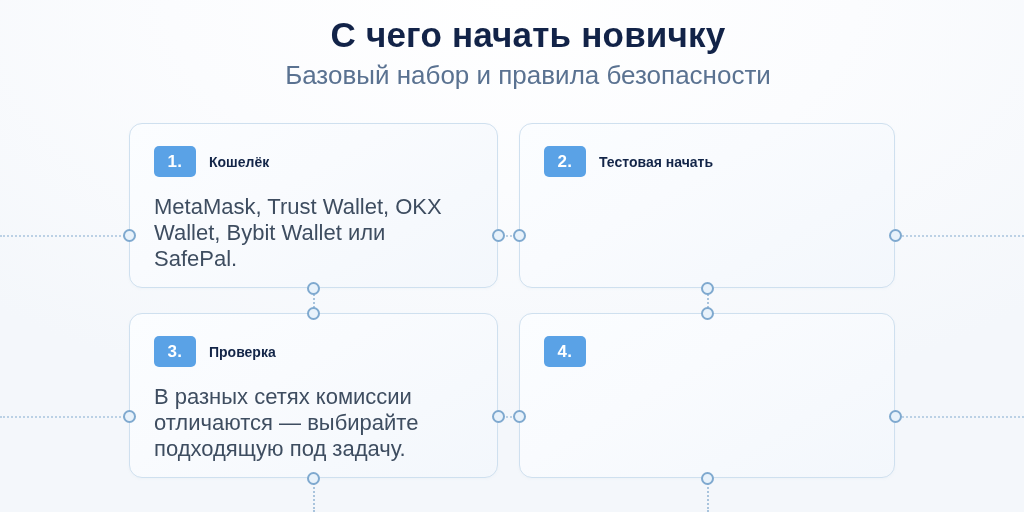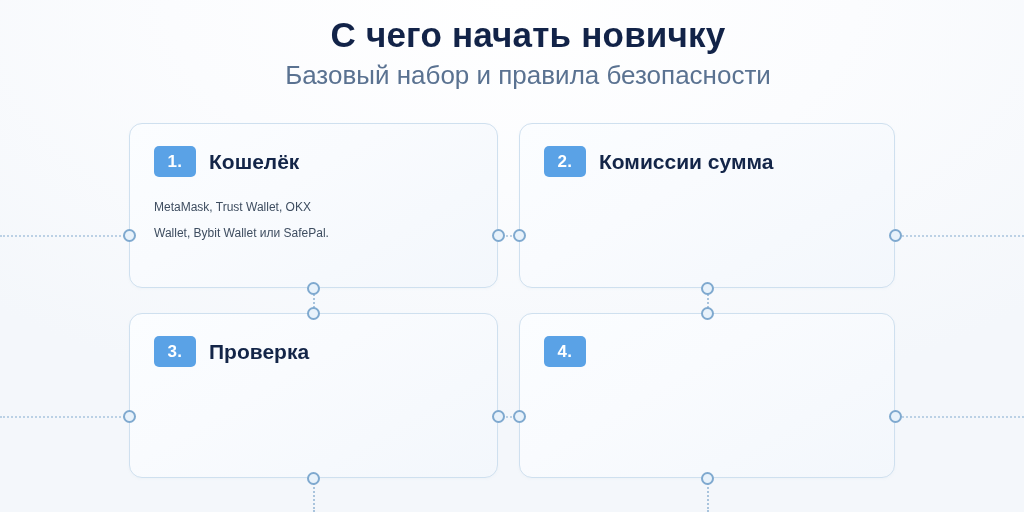--- a/index.html
+++ b/index.html
@@ -110,28 +110,28 @@
     background: #5aa2e6;
     color: #ffffff;
     font-size: 17px;
     font-weight: 700;
     display: flex;
     align-items: center;
     justify-content: center;
     letter-spacing: .5px;
   }
   .card-title {
-    font-size: 21px;
+    font-size: 14px;
     line-height: 26px;
     font-weight: 700;
     color: #132548;
     white-space: nowrap;
   }
   .card-body {
-    font-size: 12px;
+    font-size: 22px;
     line-height: 26px;
     color: #3e4d60;
     font-weight: 400;
     white-space: pre-line;
   }
 
   
   #card-1 { left: 129px; top: 123px; width: 369px; height: 165px; }
   #card-2 { left: 519px; top: 123px; width: 376px; height: 165px; }
   #card-3 { left: 129px; top: 313px; width: 369px; height: 165px; }
@@ -175,29 +175,32 @@
       <div class="num-badge">1.</div>
       <div class="card-title">Кошелёк</div>
     </div>
     <div class="card-body">MetaMask, Trust Wallet, OKX
 Wallet, Bybit Wallet или SafePal.</div>
   </div>
 
   <div class="card" id="card-2">
     <div class="card-head">
       <div class="num-badge">2.</div>
-      <div class="card-title">Комиссии сумма</div>
+      <div class="card-title">Тестовая начать</div>
     </div>
   </div>
 
   <div class="card" id="card-3">
     <div class="card-head">
       <div class="num-badge">3.</div>
       <div class="card-title">Проверка</div>
     </div>
+    <div class="card-body">В разных сетях комиссии
+отличаются — выбирайте
+подходящую под задачу.</div>
   </div>
 
   <div class="card" id="card-4">
     <div class="card-head">
       <div class="num-badge">4.</div>
     </div>
   </div>
 
   <div class="anchor" style="left:129px; top:235px;"></div>
   <div class="anchor" style="left:498px; top:235px;"></div>

